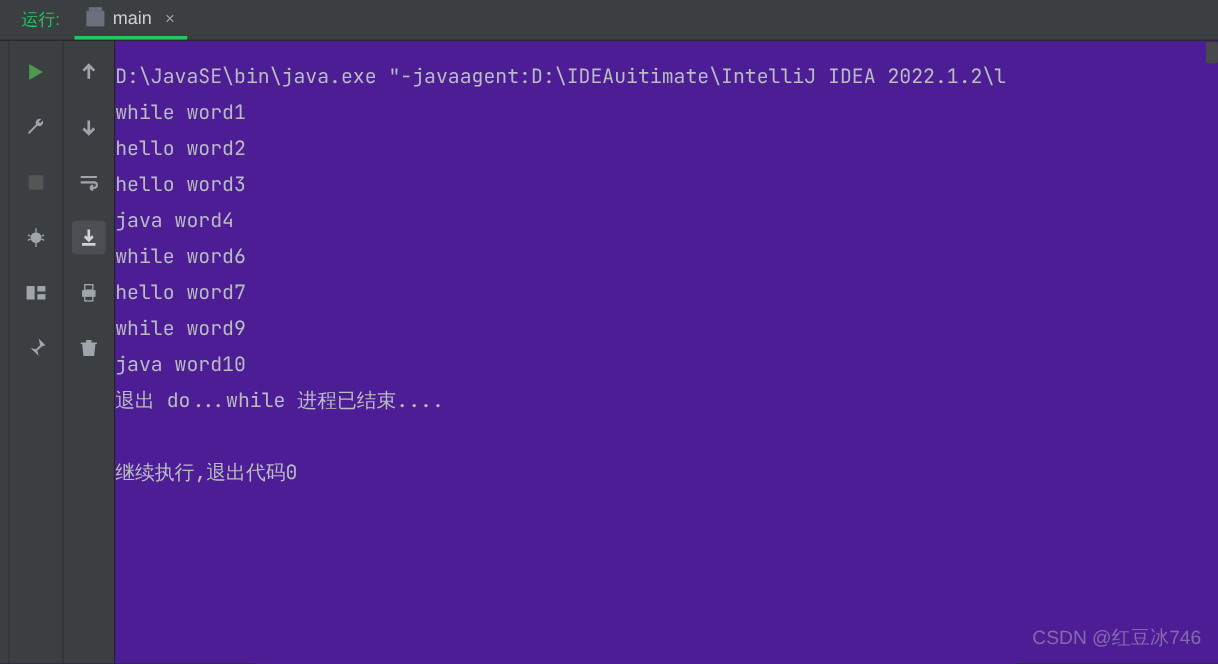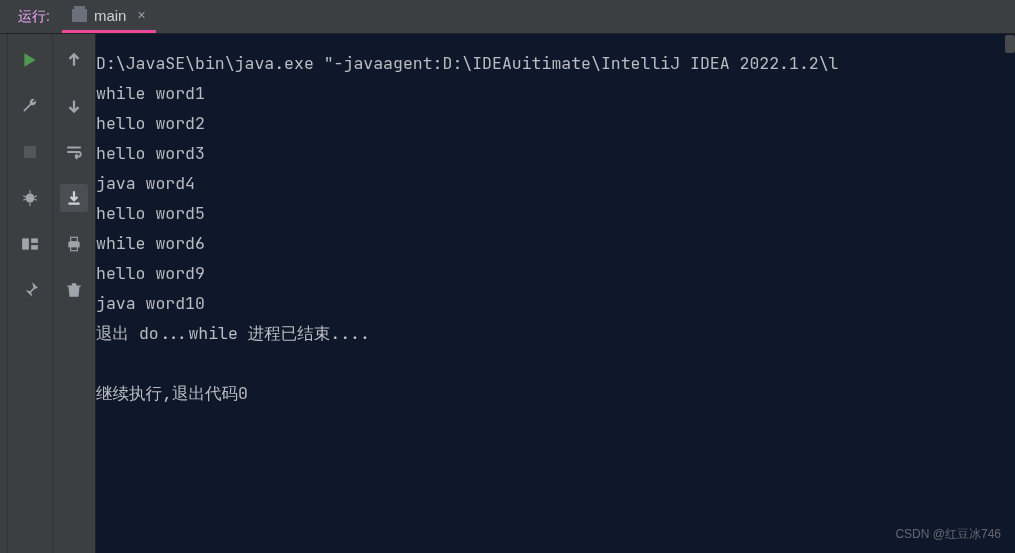--- a/index.html
+++ b/index.html
@@ -1,34 +1,34 @@
 <!DOCTYPE html>
 <html><head>
   <meta charset="utf-8">
   <style>
     * { margin:0; padding:0; box-sizing:border-box; }
     html,body { width:1015px; height:553px; background:#2b2b2b; overflow:hidden; font-family:"Microsoft YaHei","Segoe UI",sans-serif; color:#b0b0b0; }
     .root { display:flex; flex-direction:column; height:100%; }
     .tabbar { height:34px; background:#3c3f41; display:flex; align-items:stretch; border-bottom:1px solid #222; flex-shrink:0; }
-    .run-label { display:flex; align-items:center; padding:0 12px 0 18px; color:#f0abfc; font-size:14px; }
-    .tab { display:flex; align-items:center; gap:7px; padding:0 10px; border-bottom:3px solid #ec4899; color:#cfcfcf; font-size:15px; cursor:pointer; }
+    .run-label { display:flex; align-items:center; padding:0 12px 0 18px; color:#22c55e; font-size:14px; }
+    .tab { display:flex; align-items:center; gap:7px; padding:0 10px; border-bottom:3px solid #22c55e; color:#cfcfcf; font-size:15px; cursor:pointer; }
     .tab .app-icon { width:15px; height:13px; background:#6c707c; position:relative; }
     .tab .app-icon::before { content:""; position:absolute; left:2px; right:2px; top:-3px; height:3px; background:#6c707c; }
     .close-x { font-size:14px; color:#9aa0a6; margin-left:4px; cursor:pointer; }
     .body { display:flex; flex:1; min-height:0; }
     .col { width:44px; background:#3c3f41; display:flex; flex-direction:column; align-items:center; padding-top:12px; gap:18px; flex-shrink:0; }
     .col.col2 { border-left:1px solid #313335; border-right:1px solid #222; }
     .tool { width:28px; height:28px; display:flex; align-items:center; justify-content:center; color:#a0a4ab; cursor:pointer; border-radius:3px; }
     .tool.active { background:#4b4e52; color:#cfd2d6; }
     .tool-svg { width:18px; height:18px; }
     .play { color:#4e9a52; }
     .stop-square { width:12px; height:12px; background:#555; }
-    .console { flex:1; background:#0f172a; overflow:hidden; padding:14px 0 0 0; }
+    .console { flex:1; background:#4c1d95; overflow:hidden; padding:14px 0 0 0; }
     .line { font-family:"JetBrains Mono","Consolas","Courier New",monospace; font-size:16.5px; line-height:30px; color:#b9bcc0; white-space:pre; padding-left:0; }
-    .watermark { position:absolute; right:14px; bottom:10px; font-size:12px; color:rgba(200,200,200,0.45); font-family:"Microsoft YaHei",sans-serif; }
+    .watermark { position:absolute; right:14px; bottom:10px; font-size:16px; color:rgba(200,200,200,0.45); font-family:"Microsoft YaHei",sans-serif; }
     .left-edge { width:8px; background:#3c3f41; flex-shrink:0; border-right:1px solid #313335; }
     .scrollbar-top { position:absolute; top:35px; right:0; width:10px; height:18px; background:#48494b; border-radius:2px; }
   </style>
 </head>
 <body>
 
 <div class="root">
   <div class="tabbar">
     <div class="run-label">运行:</div>
     <div class="tab">
@@ -114,23 +114,23 @@
           </svg>
       </div>
     </div>
 
     <div class="console" id="console">
         <div class="line">D:\JavaSE\bin\java.exe "-javaagent:D:\IDEAuitimate\IntelliJ IDEA 2022.1.2\l</div>
         <div class="line">while word1</div>
         <div class="line">hello word2</div>
         <div class="line">hello word3</div>
         <div class="line">java word4</div>
-        <div class="line">hello word5</div>
         <div class="line">while word6</div>
-        <div class="line">hello word9</div>
+        <div class="line">hello word7</div>
+        <div class="line">while word9</div>
         <div class="line">java word10</div>
         <div class="line">退出 do...while 进程已结束....</div>
         <div class="line">&nbsp;</div>
         <div class="line">继续执行,退出代码0</div>
       </div>
   </div>
 </div>
 
 <div class="scrollbar-top"></div>
 <div class="watermark">CSDN @红豆冰746</div>

